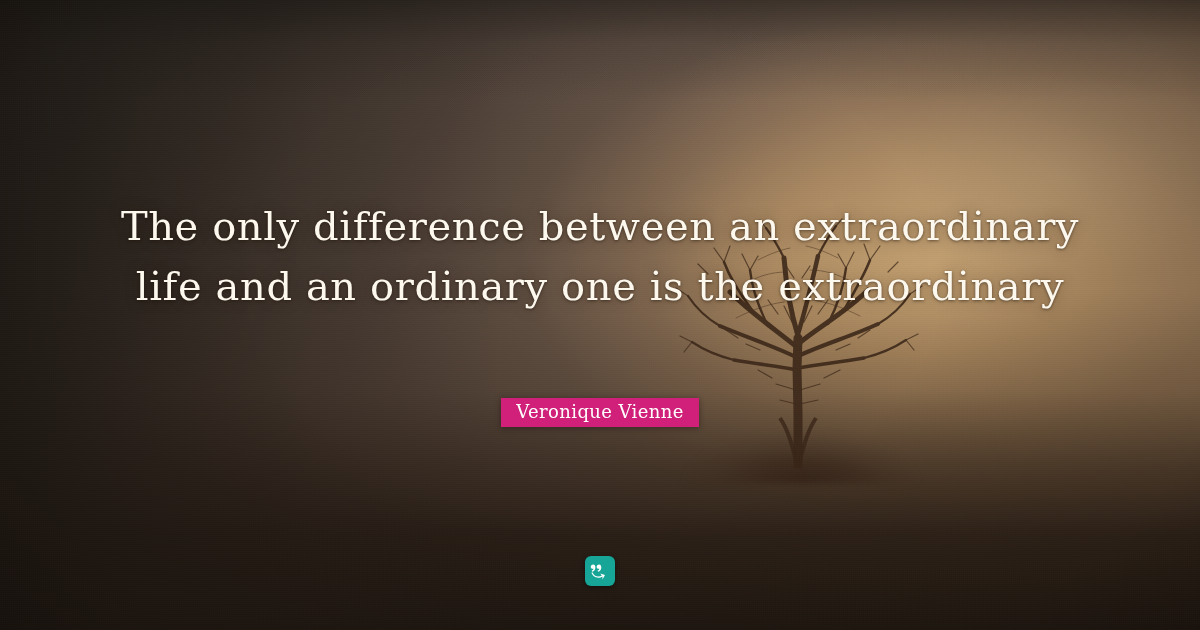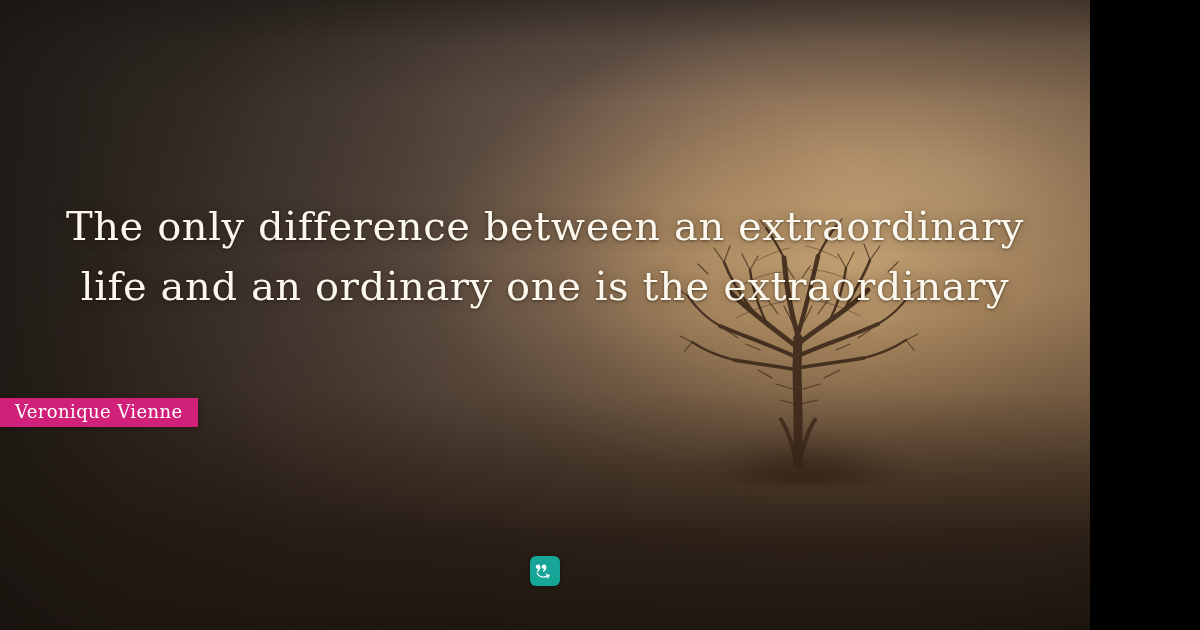--- a/index.html
+++ b/index.html
@@ -2,21 +2,21 @@
 <html><head>
 <meta charset="utf-8">
 <style>
   html, body {
     margin: 0;
     padding: 0;
     background: #000;
   }
   #stage {
     position: relative;
-    width: 1090px;
+    width: 1200px;
     height: 630px;
     overflow: hidden;
     font-family: "Liberation Serif", serif;
     background: #2e2a24;
   }
 
   
   .bg-layer {
     position: absolute;
     inset: 0;
@@ -148,20 +148,21 @@
       0 0 14px rgba(40,24,14,0.35);
   }
   .quote-line { display: block; white-space: nowrap; }
 
   
   .author-row {
     position: absolute;
     left: 0;
     right: 0;
     top: 398px;
+    text-align: center;
   }
   .author-badge {
     display: inline-block;
     padding: 5px 15px 6px;
     background: #d02079;
     color: #ffffff;
     font-family: "DejaVu Serif", "Liberation Serif", serif;
     font-size: 18px;
     line-height: 18px;
     letter-spacing: .4px;

